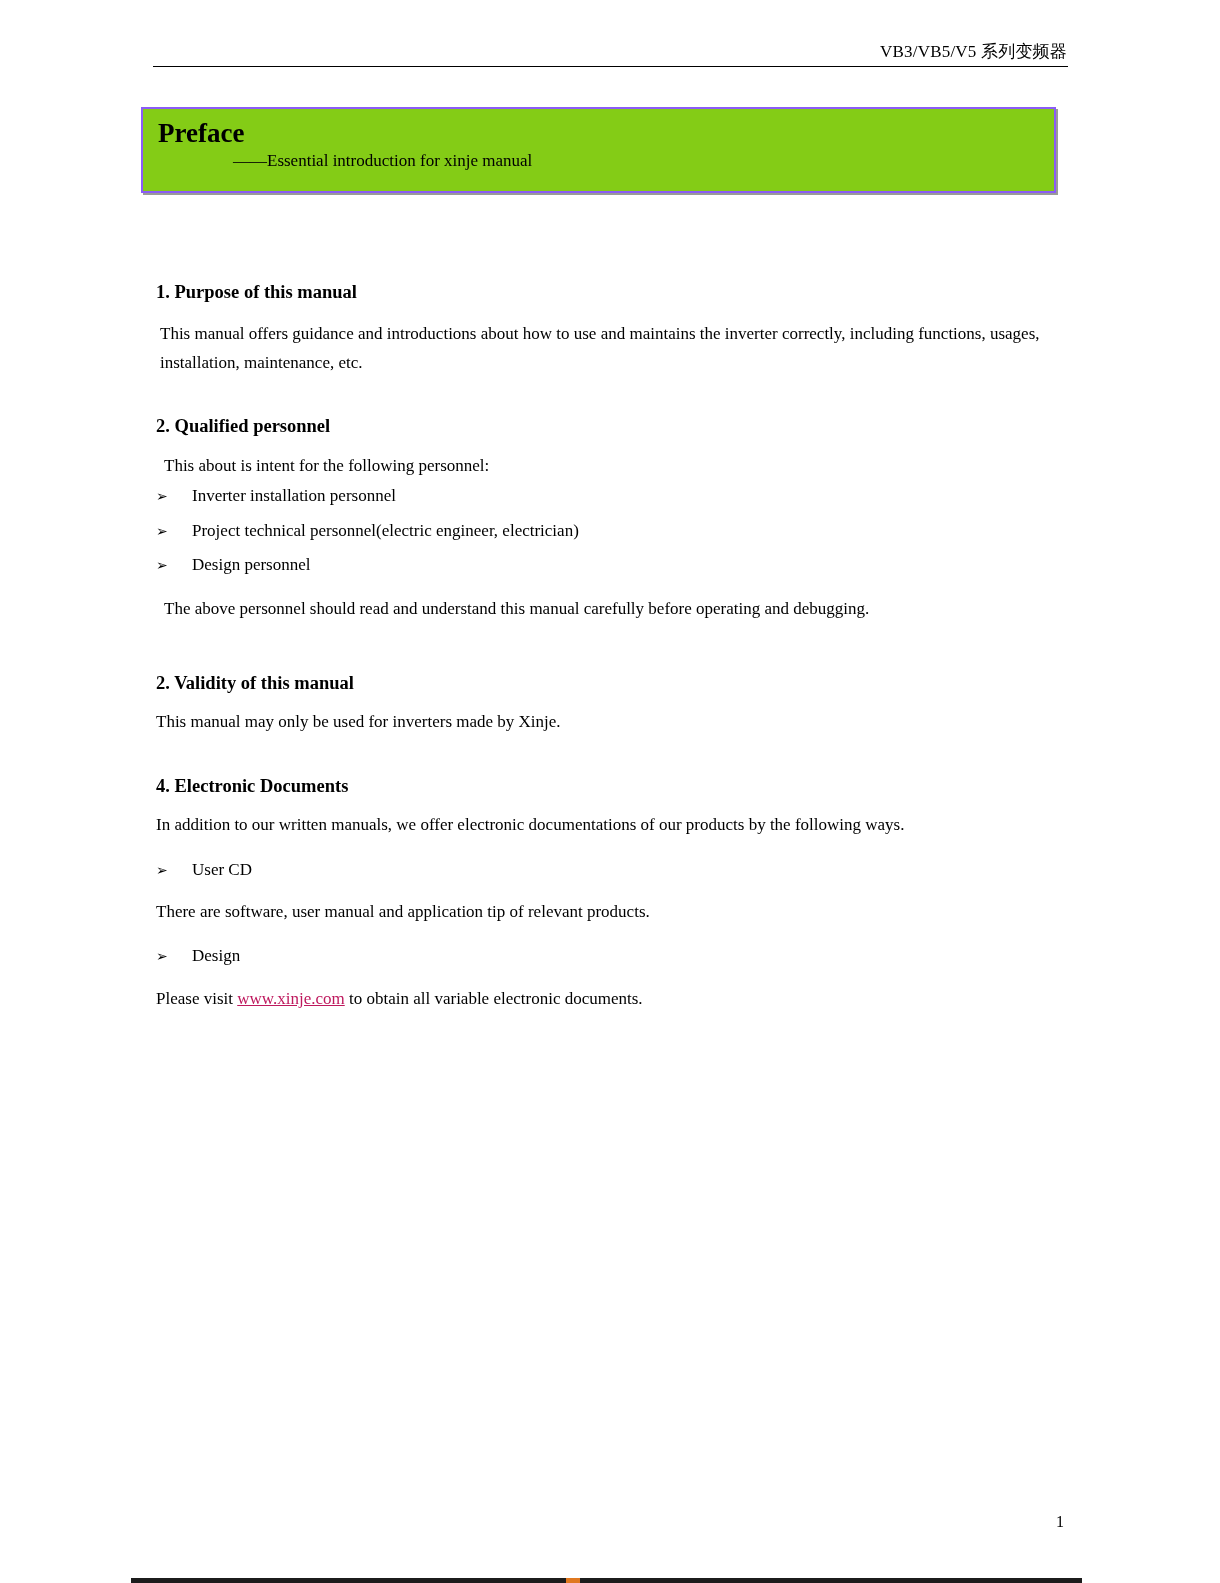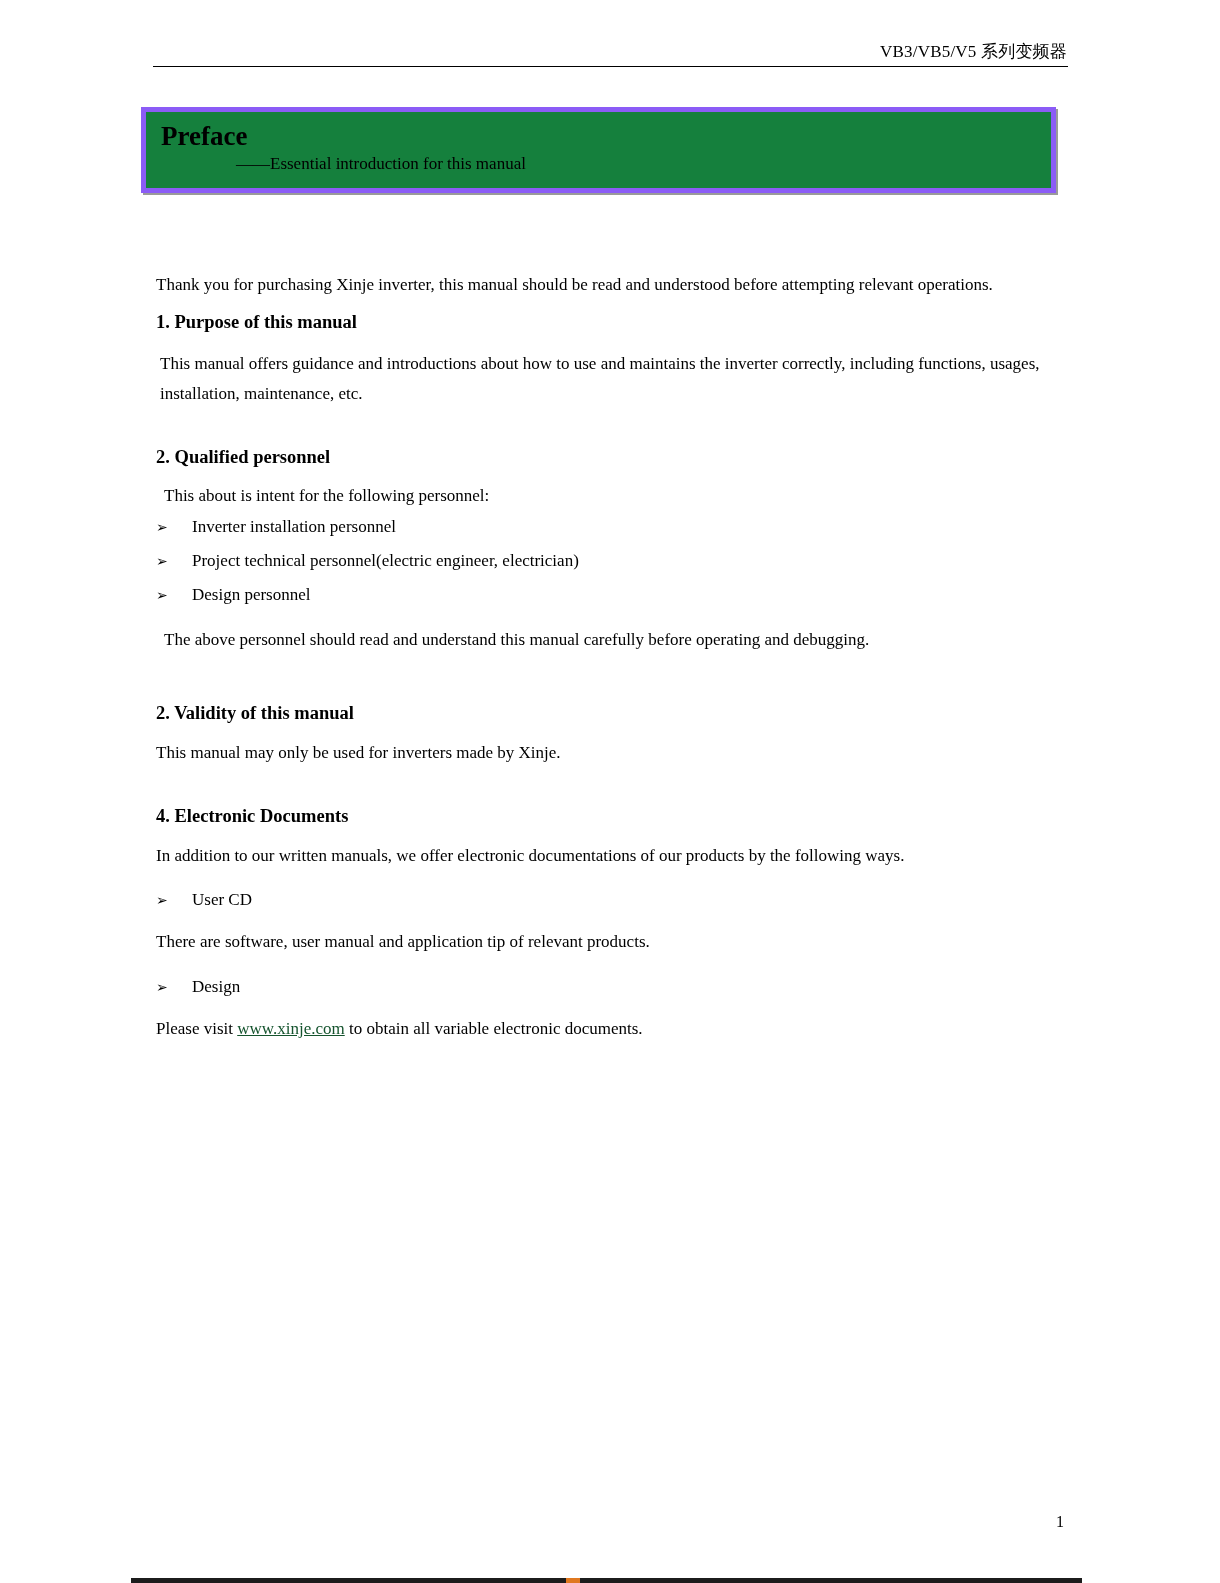--- a/index.html
+++ b/index.html
@@ -34,22 +34,22 @@
     border-top: 1.5px solid #000000;
   }
 
   
   .preface-box {
     position: absolute;
     top: 107px;
     left: 115px;
     width: 915px;
     height: 86px;
-    background: #15803d;
-    border: 5px solid #8b5cf6;
+    background: #84cc16;
+    border: 2px solid #8b5cf6;
     box-shadow: 2px 2px 0 #9a9a9a;
     box-sizing: border-box;
   }
   .preface-title {
     margin: 10px 0 0 15px;
     font-size: 27px;
     font-weight: bold;
     line-height: 1.1;
   }
   .preface-subtitle {
@@ -105,21 +105,21 @@
   .spaced-heading {
     margin-top: 46px;
   }
   .block-para {
     margin: 0 0 18px 0;
   }
   .bullet-spaced {
     margin: 16px 0 16px 0;
   }
   a.doc-link {
-    color: #14532d;
+    color: #be185d;
     text-decoration: underline;
   }
 
   
   .page-number {
     position: absolute;
     bottom: 52px;
     right: 130px;
     font-size: 16px;
   }
@@ -143,26 +143,25 @@
 </head>
 <body>
 
 <div class="page">
 
   <div class="header-text">VB3/VB5/V5 系列变频器</div>
   <div class="header-rule"></div>
 
   <div class="preface-box">
     <div class="preface-title">Preface</div>
-    <div class="preface-subtitle">——Essential introduction for this manual</div>
+    <div class="preface-subtitle">——Essential introduction for xinje manual</div>
   </div>
 
   <div class="content">
 
-    <p class="para">Thank you for purchasing Xinje inverter, this manual should be read and understood before attempting relevant operations.</p>
 
     <div class="section-heading first">1. Purpose of this manual</div>
     <p class="para indented">This manual offers guidance and introductions about how to use and maintains the inverter correctly, including functions, usages, installation, maintenance, etc.</p>
 
     <div class="section-heading" style="margin-top:34px;">2. Qualified personnel</div>
     <p class="para slight-indent">This about is intent for the following personnel:</p>
 
     <div class="bullet-item">
       <span class="bullet-glyph">➢</span>
       <span class="bullet-text">Inverter installation personnel</span>

